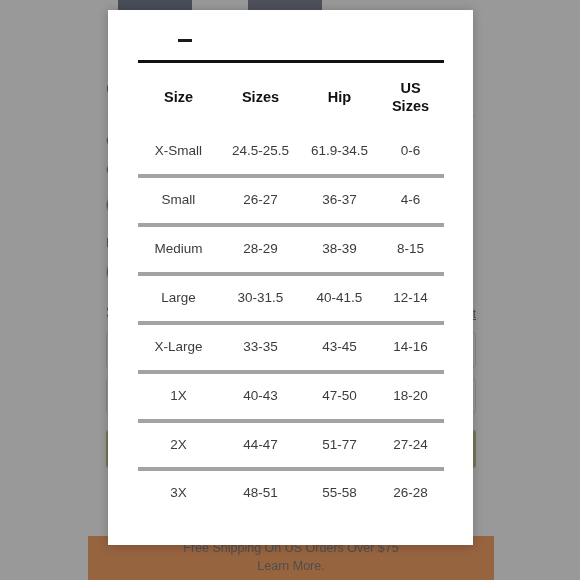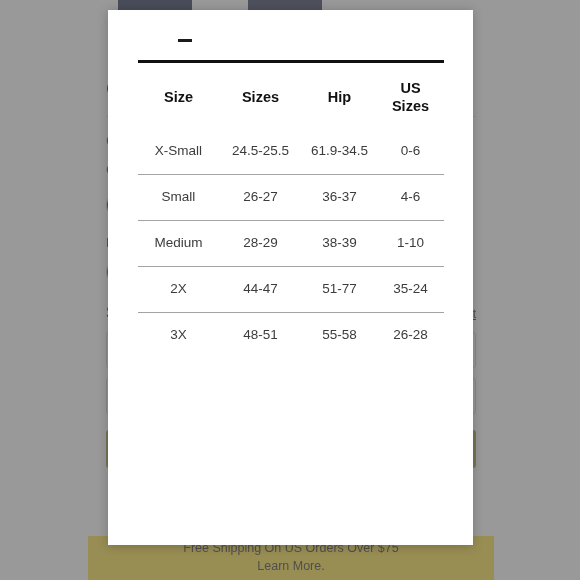--- a/index.html
+++ b/index.html
@@ -113,21 +113,21 @@
     background: #a9a44f;
     border-radius: 3px;
   }
 
   .pdp-banner {
     position: absolute;
     left: 88px;
     right: 86px;
     bottom: 0;
     height: 44px;
-    background: #fde047;
+    background: #f97316;
     text-align: center;
     font-size: 12.5px;
     color: #3a3a3a;
     line-height: 1.45;
     padding-top: 3px;
     box-sizing: border-box;
   }
   .pdp-banner a {
     color: #3a3a3a;
     text-decoration: none;
@@ -175,21 +175,21 @@
   .size-table thead th {
     border-top: 3px solid #111111;
     padding: 16px 0 14px 0;
     font-size: 14.5px;
     font-weight: bold;
     color: #111111;
     text-align: center;
     line-height: 1.25;
   }
   .size-table tbody td {
-    border-top: 1px solid #a3a3a3;
+    border-top: 4px solid #a3a3a3;
     padding: 14px 0;
     font-size: 13.5px;
     color: #3c3c3c;
     text-align: center;
     line-height: 1.25;
   }
   .size-table tbody tr:first-child td {
     border-top: none;
   }
   .col-size   { width: 82px; }
@@ -278,27 +278,45 @@
           <tr>
             <td>Small</td>
             <td>26-27</td>
             <td>36-37</td>
             <td>4-6</td>
           </tr>
           <tr>
             <td>Medium</td>
             <td>28-29</td>
             <td>38-39</td>
-            <td>1-10</td>
+            <td>8-15</td>
+          </tr>
+          <tr>
+            <td>Large</td>
+            <td>30-31.5</td>
+            <td>40-41.5</td>
+            <td>12-14</td>
+          </tr>
+          <tr>
+            <td>X-Large</td>
+            <td>33-35</td>
+            <td>43-45</td>
+            <td>14-16</td>
+          </tr>
+          <tr>
+            <td>1X</td>
+            <td>40-43</td>
+            <td>47-50</td>
+            <td>18-20</td>
           </tr>
           <tr>
             <td>2X</td>
             <td>44-47</td>
             <td>51-77</td>
-            <td>35-24</td>
+            <td>27-24</td>
           </tr>
           <tr>
             <td>3X</td>
             <td>48-51</td>
             <td>55-58</td>
             <td>26-28</td>
           </tr>
         </tbody>
     </table>
   </div>

